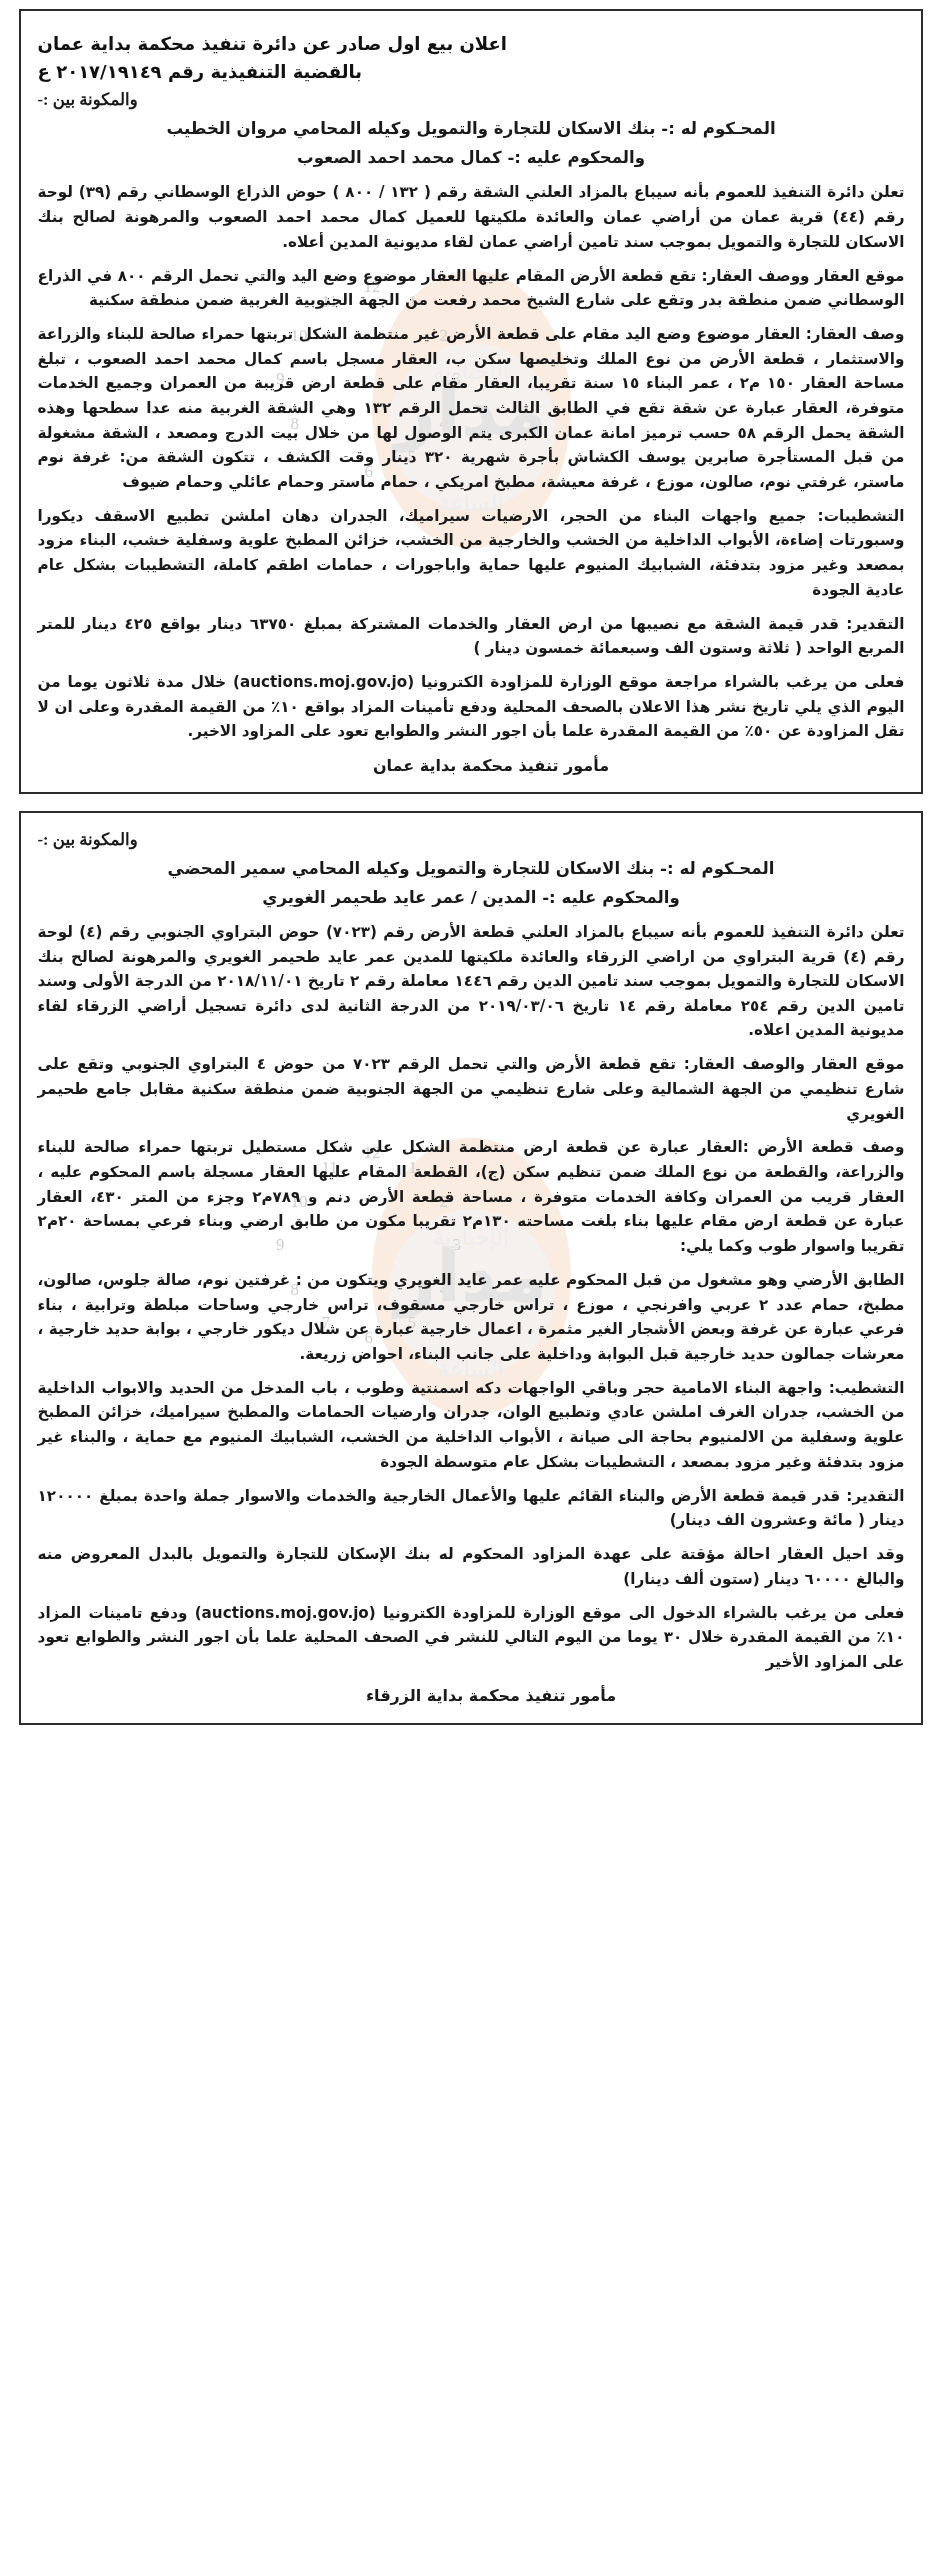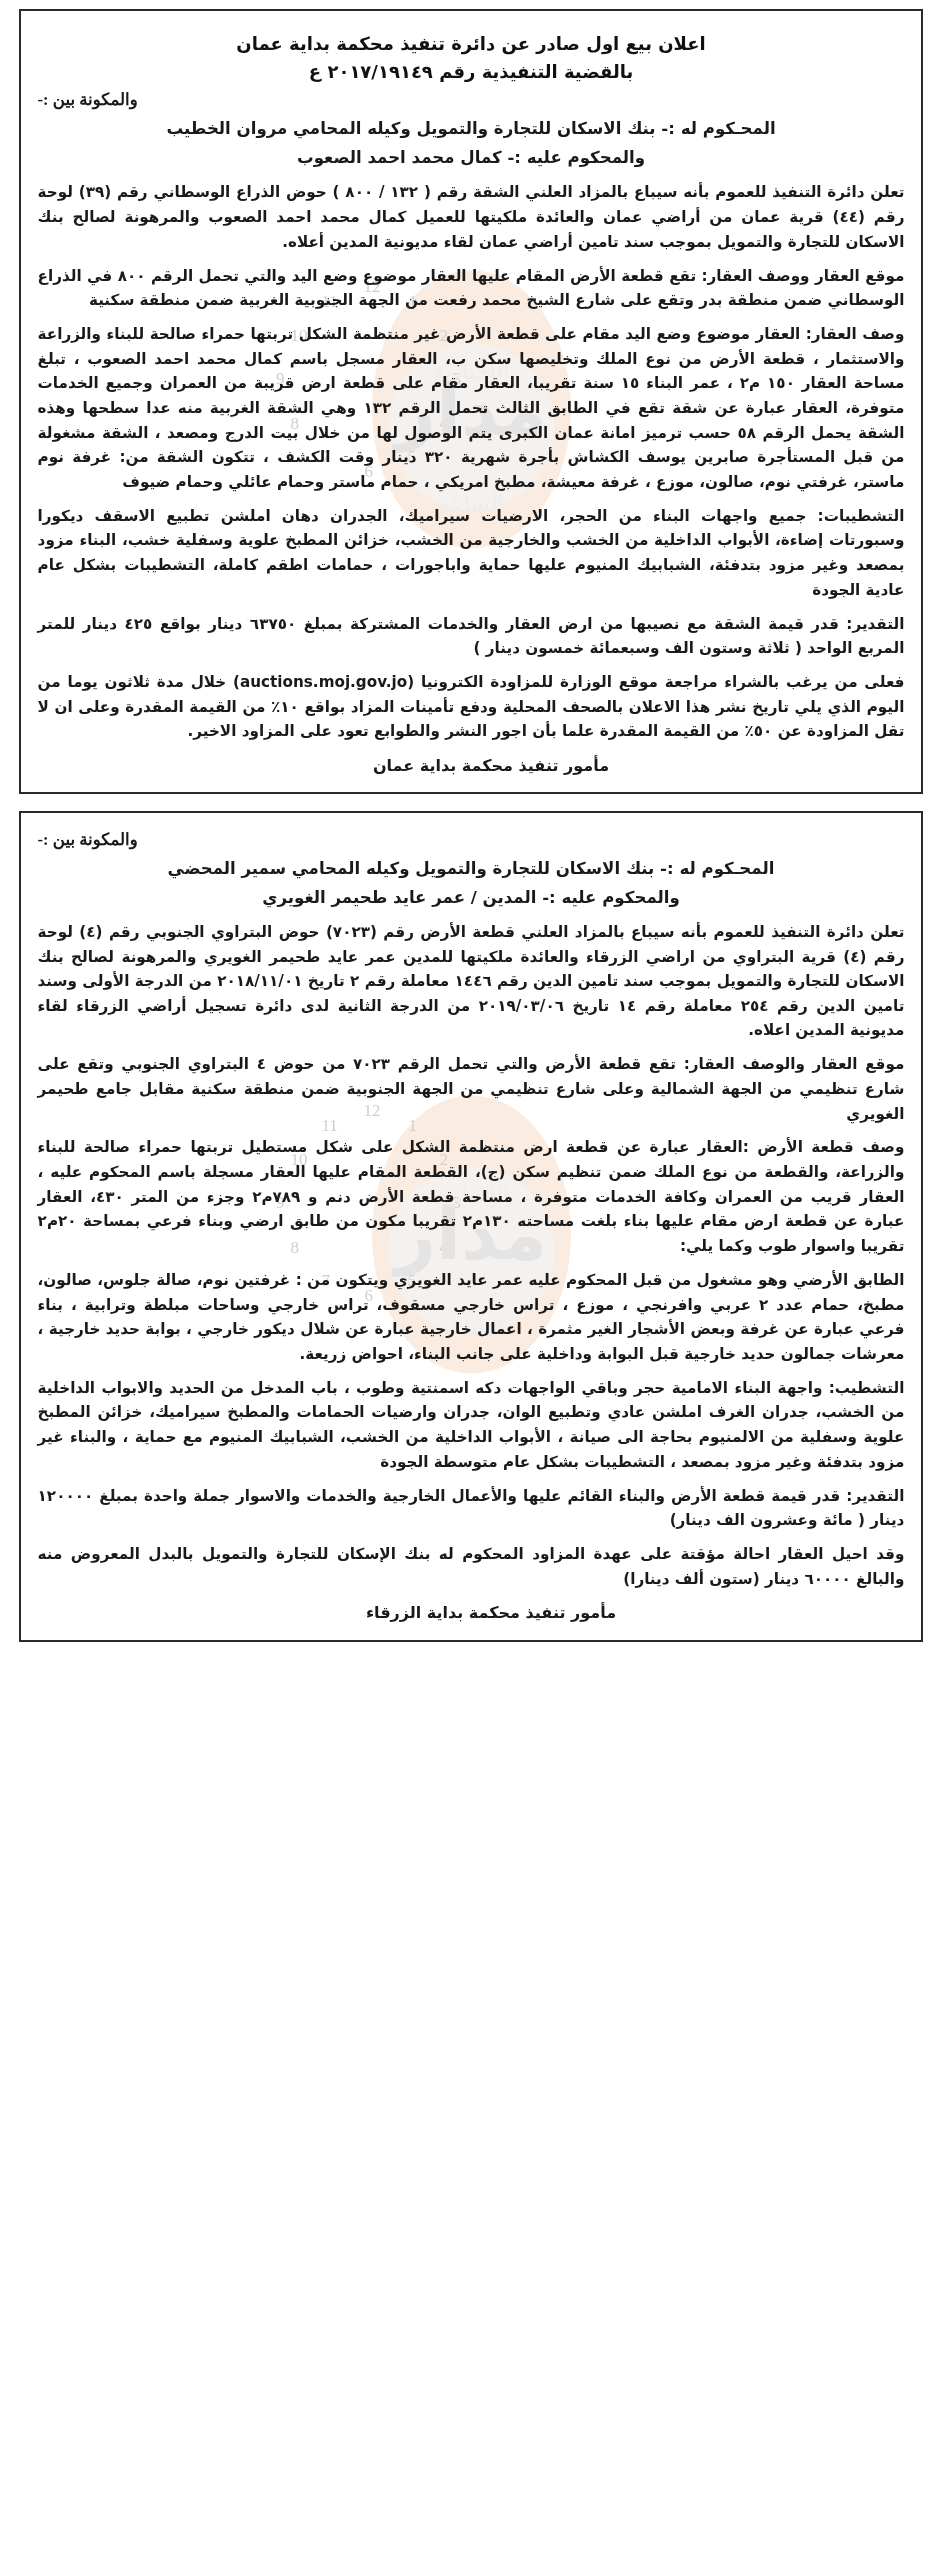--- a/index.html
+++ b/index.html
@@ -99,21 +99,21 @@
     font-weight:400;
   }
   .wm-sub.b{ top:calc(50% + 80px); }
 
   .content{ position:relative; z-index:2; padding:12px 17px 13.3px 17px; }
 
   h1.title{
     margin:6.6px 0 0 0;
     font-size:18px;
     font-weight:700;
-    text-align:center;
+    text-align:left;
     line-height:1.55;
     color:#111;
   }
   .title-line{ display:block; }
   .subline{
     margin:2.7px 0 0 0;
     font-size:16.6px;
     font-weight:700;
     text-align:left;
     line-height:1.5;
@@ -219,19 +219,20 @@
       <p class="party">المحـكوم له :- بنك الاسكان للتجارة والتمويل وكيله المحامي سمير المحضي</p>
       <p class="party">والمحكوم عليه :- المدين / عمر عايد طحيمر الغويري</p>
 
       <p class="para just">تعلن دائرة التنفيذ للعموم بأنه سيباع بالمزاد العلني قطعة الأرض رقم (٧٠٢٣) حوض البتراوي الجنوبي رقم (٤) لوحة رقم (٤) قرية البتراوي من اراضي الزرقاء والعائدة ملكيتها للمدين عمر عايد طحيمر الغويري والمرهونة لصالح بنك الاسكان للتجارة والتمويل بموجب سند تامين الدين رقم ١٤٤٦ معاملة رقم ٢ تاريخ ٢٠١٨/١١/٠١ من الدرجة الأولى وسند تامين الدين رقم ٢٥٤ معاملة رقم ١٤ تاريخ ٢٠١٩/٠٣/٠٦ من الدرجة الثانية لدى دائرة تسجيل أراضي الزرقاء لقاء مديونية المدين اعلاه.</p>
       <p class="para just">موقع العقار والوصف العقار: تقع قطعة الأرض والتي تحمل الرقم ٧٠٢٣ من حوض ٤ البتراوي الجنوبي وتقع على شارع تنظيمي من الجهة الشمالية وعلى شارع تنظيمي من الجهة الجنوبية ضمن منطقة سكنية مقابل جامع طحيمر الغويري</p>
       <p class="para just">وصف قطعة الأرض :العقار عبارة عن قطعة ارض منتظمة الشكل على شكل مستطيل تربتها حمراء صالحة للبناء والزراعة، والقطعة من نوع الملك ضمن تنظيم سكن (ج)، القطعة المقام عليها العقار مسجلة باسم المحكوم عليه ، العقار قريب من العمران وكافة الخدمات متوفرة ، مساحة قطعة الأرض دنم و ٧٨٩م٢ وجزء من المتر ٤٣٠، العقار عبارة عن قطعة ارض مقام عليها بناء بلغت مساحته ١٣٠م٢ تقريبا مكون من طابق ارضي وبناء فرعي بمساحة ٢٠م٢ تقريبا واسوار طوب وكما يلي:</p>
       <p class="para just">الطابق الأرضي وهو مشغول من قبل المحكوم عليه عمر عايد الغويري ويتكون من : غرفتين نوم، صالة جلوس، صالون، مطبخ، حمام عدد ٢ عربي وافرنجي ، موزع ، تراس خارجي مسقوف، تراس خارجي وساحات مبلطة وترابية ، بناء فرعي عبارة عن غرفة وبعض الأشجار الغير مثمرة ، اعمال خارجية عبارة عن شلال ديكور خارجي ، بوابة حديد خارجية ، معرشات جمالون حديد خارجية قبل البوابة وداخلية على جانب البناء، احواض زريعة.</p>
       <p class="para just">التشطيب: واجهة البناء الامامية حجر وباقي الواجهات دكه اسمنتية وطوب ، باب المدخل من الحديد والابواب الداخلية من الخشب، جدران الغرف املشن عادي وتطبيع الوان، جدران وارضيات الحمامات والمطبخ سيراميك، خزائن المطبخ علوية وسفلية من الالمنيوم بحاجة الى صيانة ، الأبواب الداخلية من الخشب، الشبابيك المنيوم مع حماية ، والبناء غير مزود بتدفئة وغير مزود بمصعد ، التشطيبات بشكل عام متوسطة الجودة</p>
       <p class="para just">التقدير: قدر قيمة قطعة الأرض والبناء القائم عليها والأعمال الخارجية والخدمات والاسوار جملة واحدة بمبلغ ١٢٠٠٠٠ دينار ( مائة وعشرون الف دينار)</p>
       <p class="para just">وقد احيل العقار احالة مؤقتة على عهدة المزاود المحكوم له بنك الإسكان للتجارة والتمويل بالبدل المعروض منه والبالغ ٦٠٠٠٠ دينار (ستون ألف دينارا)</p>
+      <p class="para just">فعلى من يرغب بالشراء الدخول الى موقع الوزارة للمزاودة الكترونيا (auctions.moj.gov.jo) ودفع تامينات المزاد ١٠٪ من القيمة المقدرة خلال ٣٠ يوما من اليوم التالي للنشر في الصحف المحلية علما بأن اجور النشر والطوابع تعود على المزاود الأخير</p>
 
       <p class="signature">مأمور تنفيذ محكمة بداية الزرقاء</p>
     </div>
   </section>
 
 </div>
 
 
 </body></html>

